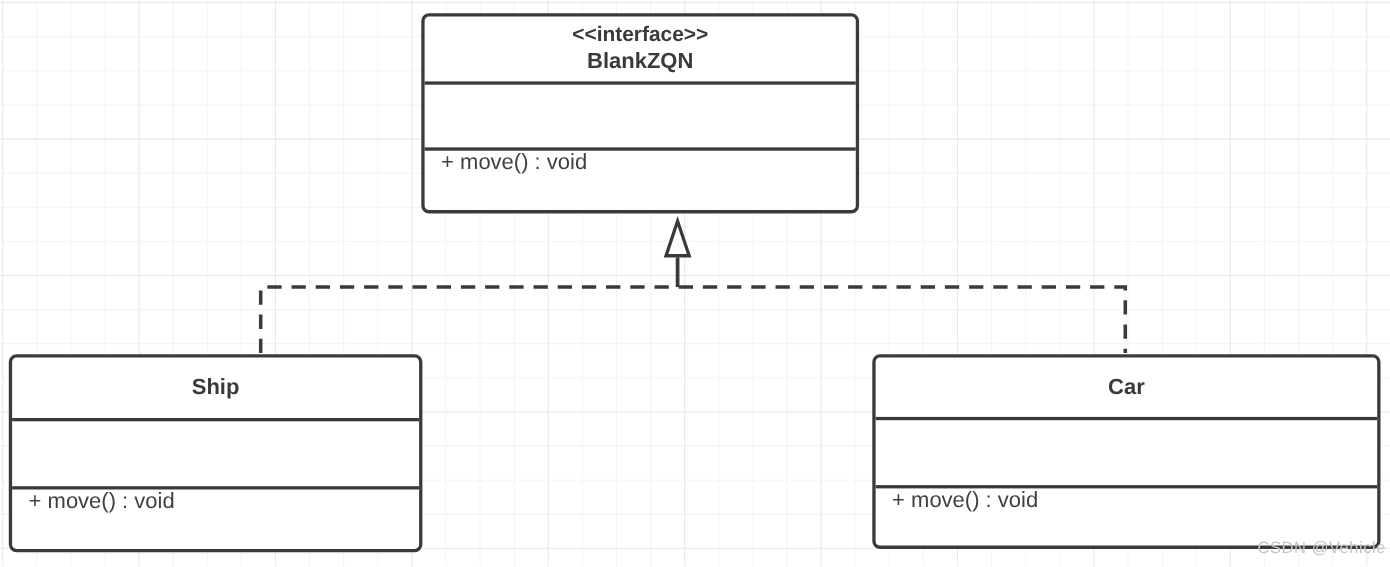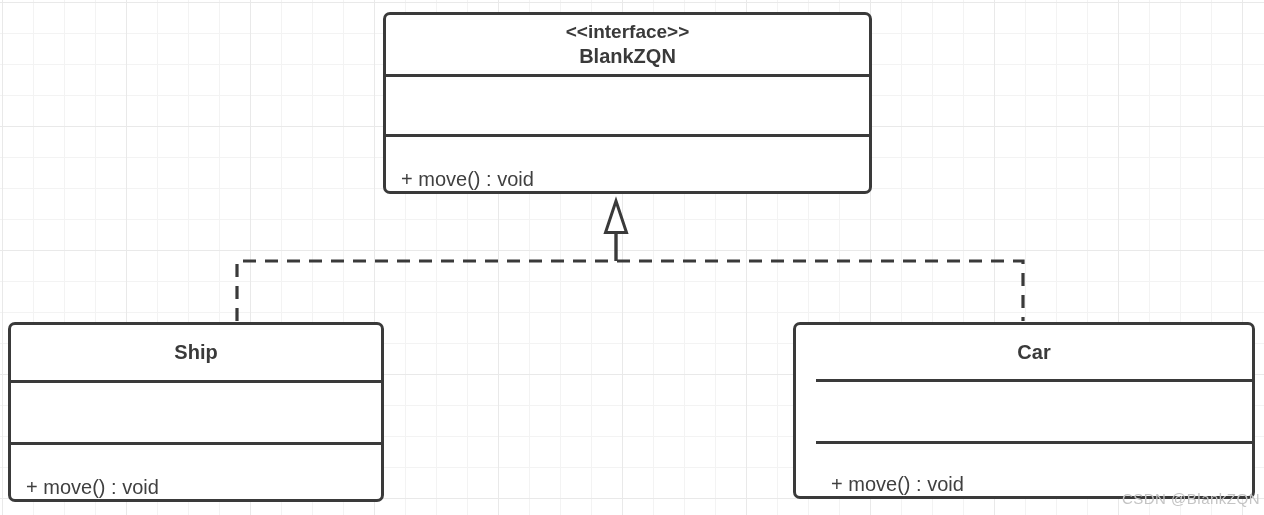--- a/index.html
+++ b/index.html
@@ -49,37 +49,37 @@
     font-size: 20px;
     line-height: 1.25;
     border-bottom: 3px solid #3a3a3a;
   }
   .uml-box .header .stereotype { font-size: 19px; }
   .uml-box .attrs {
     border-bottom: 3px solid #3a3a3a;
   }
   .uml-box .methods {
     display: flex;
-    align-items: flex-end;
+    align-items: flex-start;
     padding-left: 15px;
     font-size: 20px;
     color: #404040;
   }
   
-  .box-vehicle { left: 383px; top: 12px; width: 489px; height: 182px; }
+  .box-vehicle { left: 383px; top: 12px; width: 398px; height: 182px; }
   .box-vehicle .header  { height: 59px; }
   .box-vehicle .attrs   { height: 57px; }
   .box-vehicle .methods { flex: 1; }
   
   .box-ship { left: 8px; top: 322px; width: 376px; height: 180px; }
   .box-ship .header  { height: 55px; }
   .box-ship .attrs   { height: 59px; }
   .box-ship .methods { flex: 1; }
   
-  .box-car { left: 793px; top: 322px; width: 462px; height: 177px; padding-left: 20px; }
+  .box-car { left: 793px; top: 322px; width: 462px; height: 177px; }
   .box-car .header  { height: 54px; }
   .box-car .attrs   { height: 59px; }
   .box-car .methods { flex: 1; }
 
   .watermark {
     position: absolute;
     right: 4px;
     bottom: 8px;
     z-index: 3;
     font-size: 15px;
@@ -125,15 +125,15 @@
   <div class="uml-box box-car">
     <div class="header">
       <div class="cls-name">Car</div>
     </div>
     <div class="attrs"></div>
     <div class="methods">
       <span>+ move() : void</span>
     </div>
   </div>
 
-  <div class="watermark">CSDN @BlankZQN</div>
+  <div class="watermark">CSDN @Vehicle</div>
 
 </div>
 
 </body></html>

